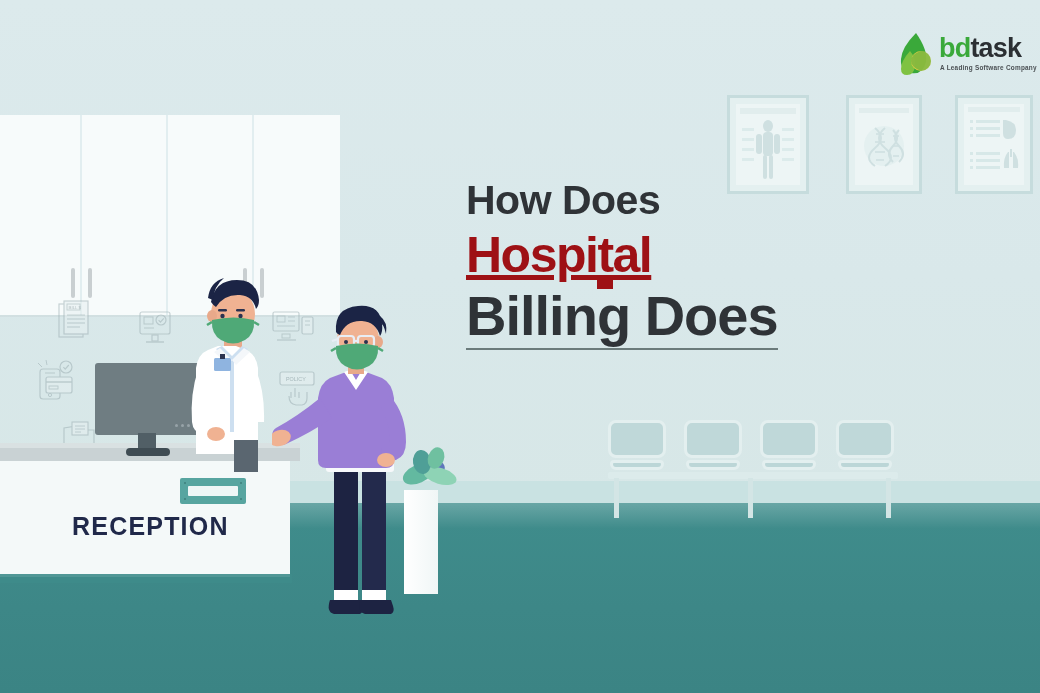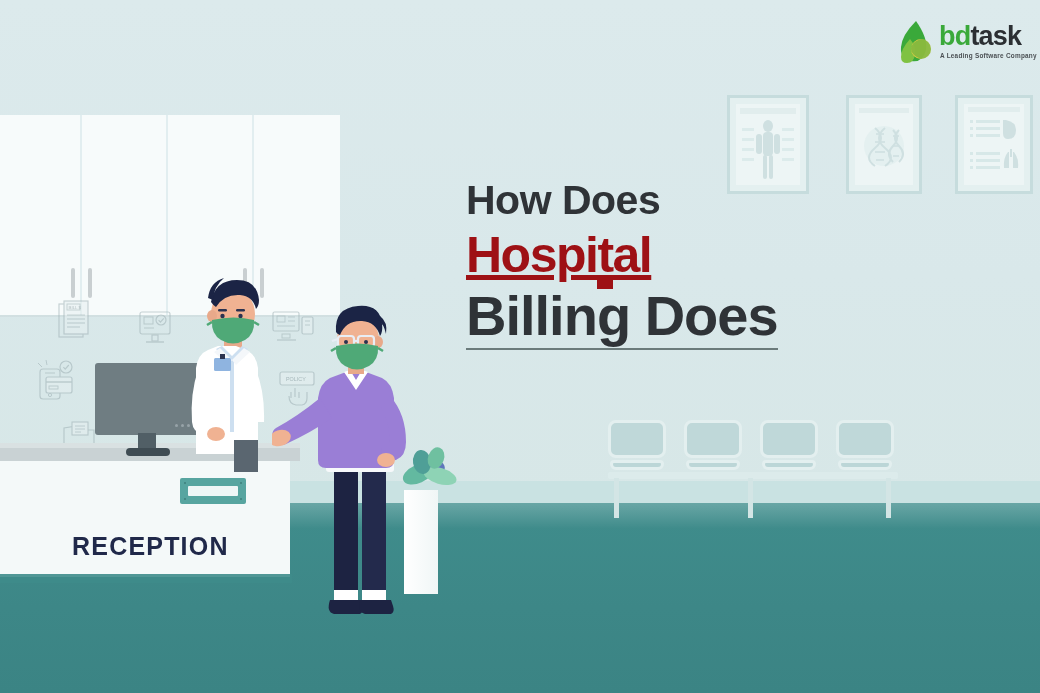--- a/index.html
+++ b/index.html
@@ -62,21 +62,21 @@
   }
   .desk-plate{
     position:absolute;left:180px;top:478px;width:66px;height:26px;
     background:#57a5a0;border-radius:2px;
   }
   .desk-plate-inner{
     position:absolute;left:8px;top:8px;width:50px;height:10px;background:#eef6f6;border-radius:1px;
   }
   .plate-dot{position:absolute;width:2px;height:2px;border-radius:50%;background:#3e807c;}
   .reception-label{
-    position:absolute;left:72px;top:532px;
+    position:absolute;left:72px;top:512px;
     font-size:25px;font-weight:bold;letter-spacing:1.2px;
     color:#20294a;font-family:"Liberation Sans",sans-serif;
   }
 
   
   .mon-screen{
     position:absolute;left:95px;top:363px;width:105px;height:72px;
     background:#6f7d82;border-radius:3px;
   }
   .mon-neck{position:absolute;left:138px;top:433px;width:18px;height:18px;background:#515f66;}
@@ -131,21 +131,21 @@
     font-family:"Liberation Sans",sans-serif;
   }
   .h-underline{
     position:absolute;left:0;bottom:-4px;width:100%;height:2px;background:#6b7b7b;
   }
   .h-redtick{
     position:absolute;left:131px;top:-12px;width:16px;height:14px;background:#9e1115;
   }
 
   
-  .logo{position:absolute;left:897px;top:19px;width:128px;height:48px;}
+  .logo{position:absolute;left:897px;top:31px;width:128px;height:48px;}
   .logo-text{
     position:absolute;left:42px;top:4px;
     font-size:27px;font-weight:bold;letter-spacing:-.8px;line-height:1;
     font-family:"Liberation Sans",sans-serif;
   }
   .logo-bd{color:#3aa93a;}
   .logo-task{color:#2b2f33;}
   .logo-tag{
     position:absolute;left:43px;top:33px;font-size:6.4px;font-weight:bold;color:#4a4f53;
     letter-spacing:.25px;font-family:"Liberation Sans",sans-serif;white-space:nowrap;

